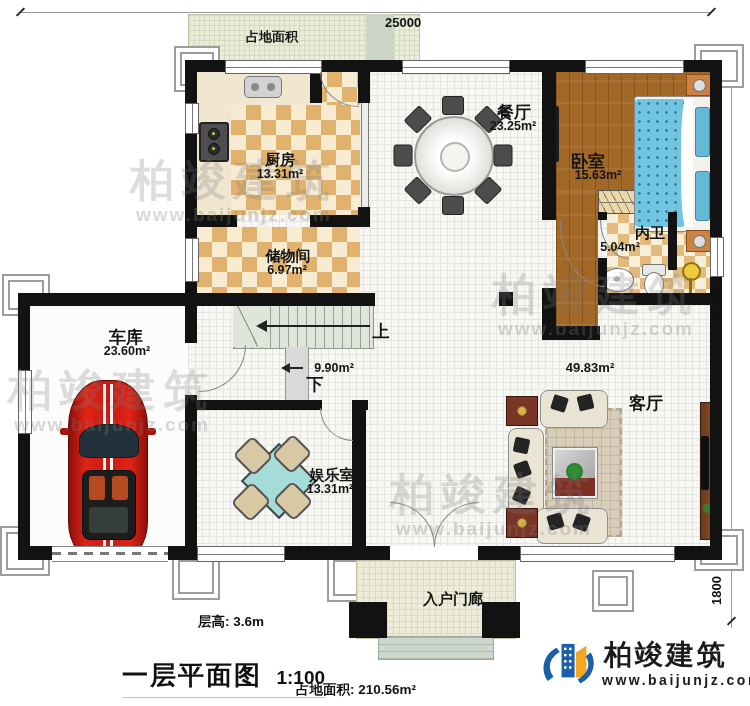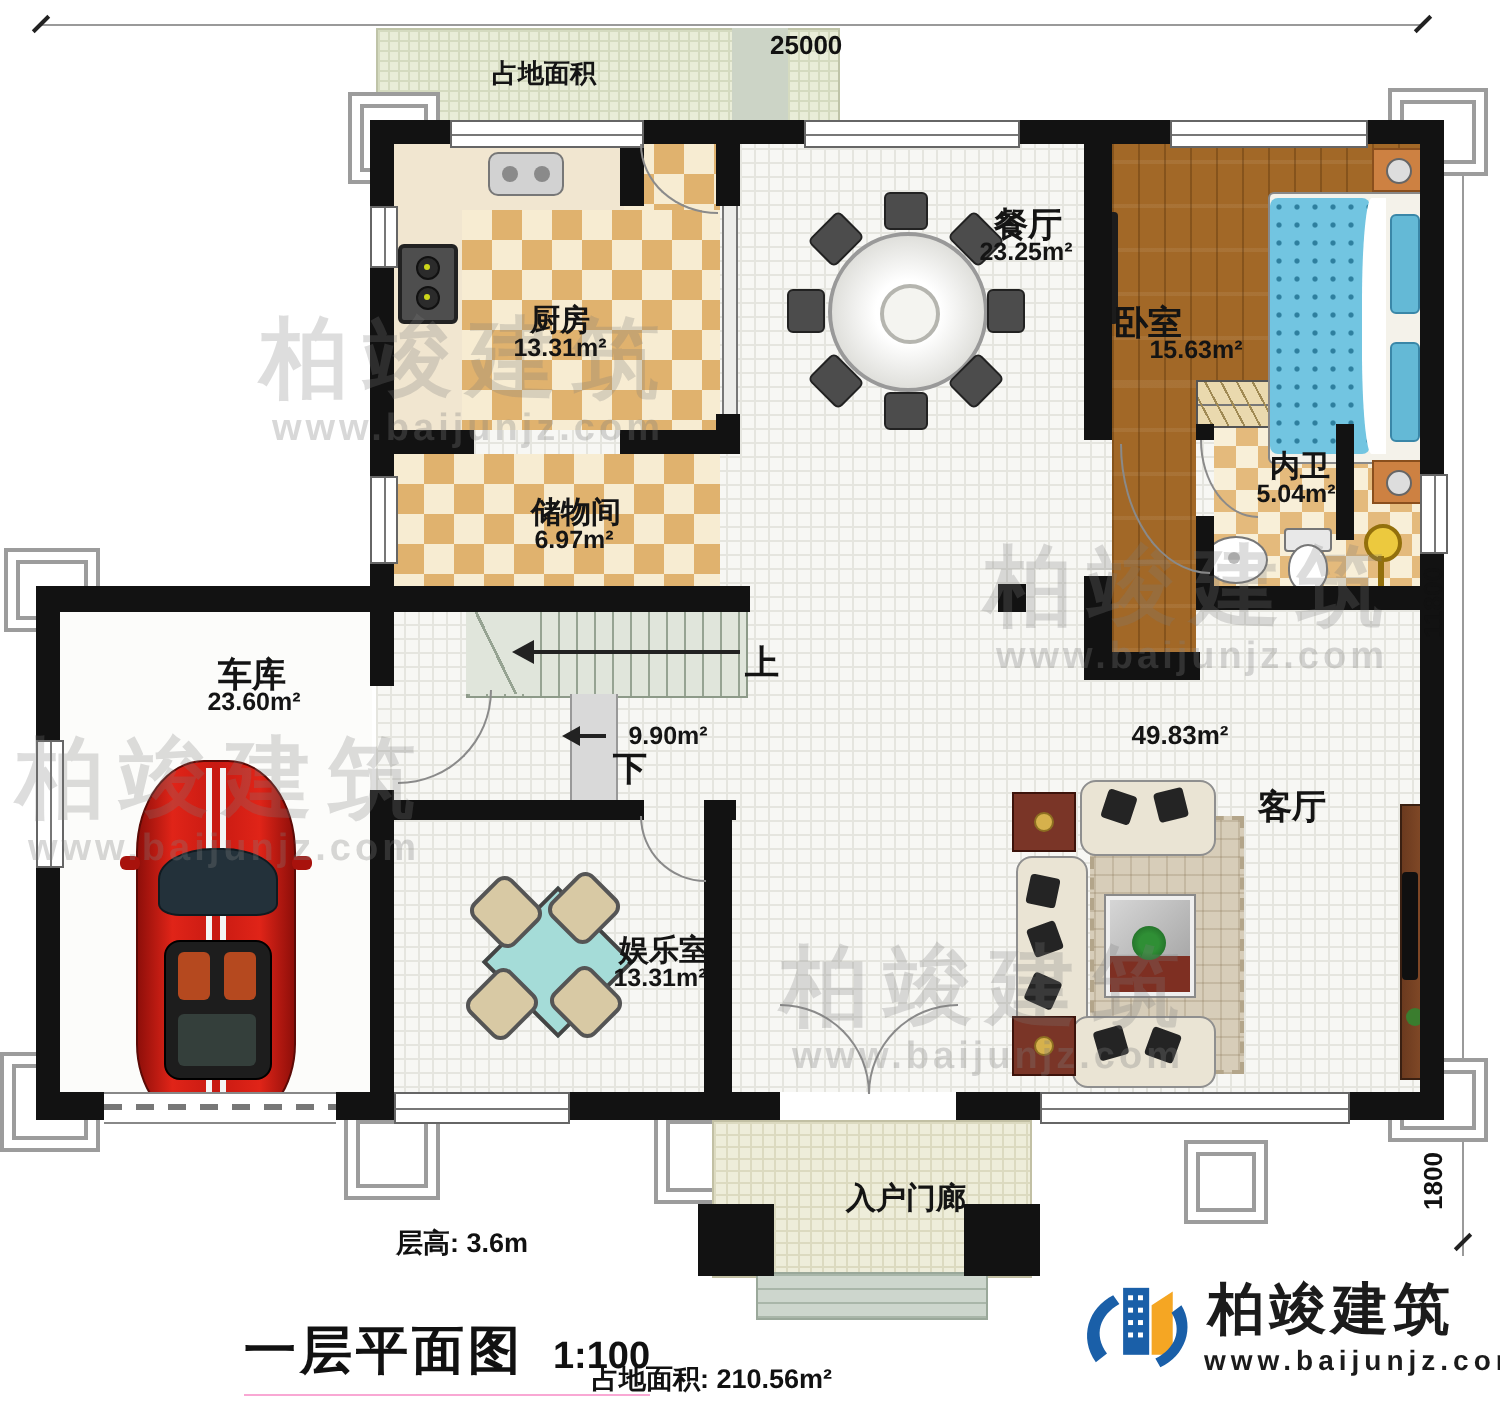--- a/index.html
+++ b/index.html
@@ -308,24 +308,24 @@
     <div class="wm-cn">柏竣建筑</div>
     <div class="wm-url">www.baijunjz.com</div>
   </div>
 
   <div class="rn" style="left:280px;top:151px">厨房</div>
   <div class="ra" style="left:280px;top:167px">13.31m²</div>
   <div class="rn" style="left:288px;top:247px">储物间</div>
   <div class="ra" style="left:287px;top:263px">6.97m²</div>
   <div class="rn rn-lg" style="left:514px;top:101px">餐厅</div>
   <div class="ra" style="left:513px;top:119px">23.25m²</div>
-  <div class="rn rn-lg" style="left:574px;top:150px">卧室</div>
+  <div class="rn rn-lg" style="left:588px;top:150px">卧室</div>
   <div class="ra" style="left:598px;top:168px">15.63m²</div>
   <div class="rn" style="left:650px;top:224px">内卫</div>
-  <div class="ra" style="left:648px;top:240px">5.04m²</div>
+  <div class="ra" style="left:620px;top:240px">5.04m²</div>
   <div class="rn rn-lg" style="left:126px;top:326px">车库</div>
   <div class="ra" style="left:127px;top:344px">23.60m²</div>
   <div class="rn" style="left:332px;top:466px">娱乐室</div>
   <div class="ra" style="left:330px;top:482px">13.31m²</div>
   <div class="rn rn-lg" style="left:646px;top:392px">客厅</div>
   <div class="ra" style="left:590px;top:360px;font-size:13px">49.83m²</div>
   <div class="rn" style="left:453px;top:590px">入户门廊</div>
   <div class="rn rn-lg" style="left:381px;top:320px">上</div>
   <div class="ra" style="left:334px;top:361px">9.90m²</div>
   <div class="rn rn-lg" style="left:315px;top:373px">下</div>

